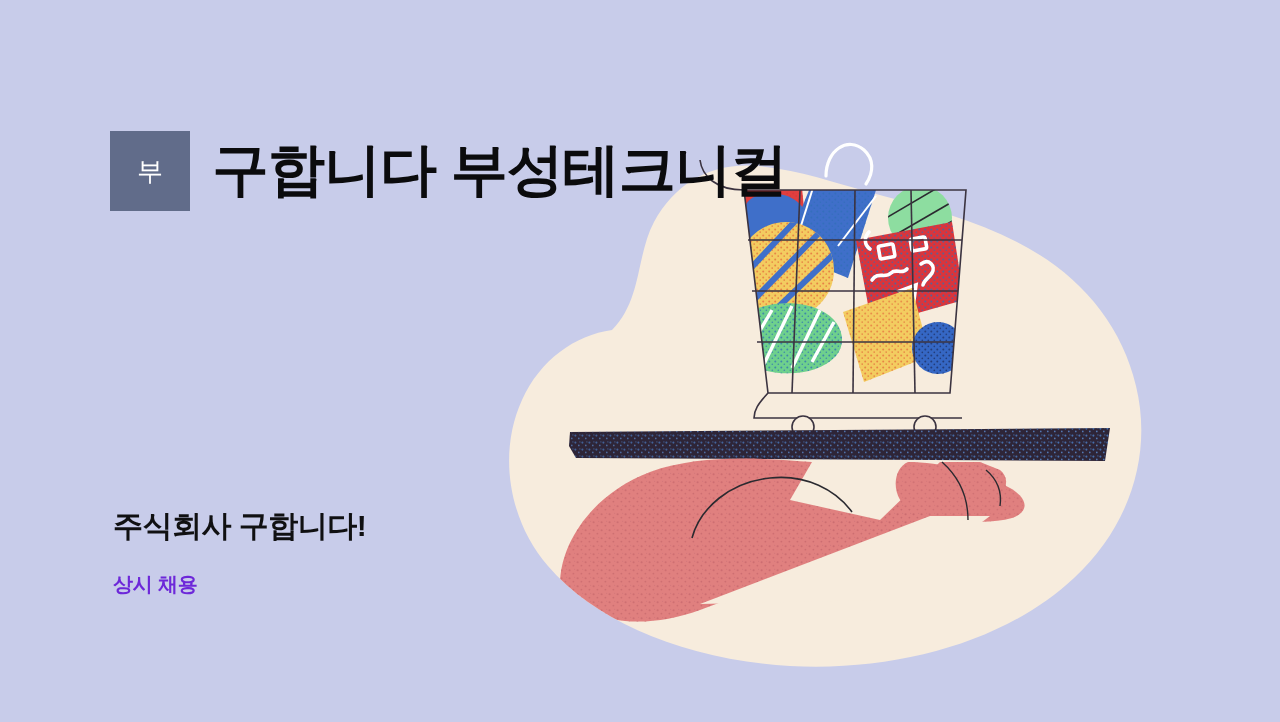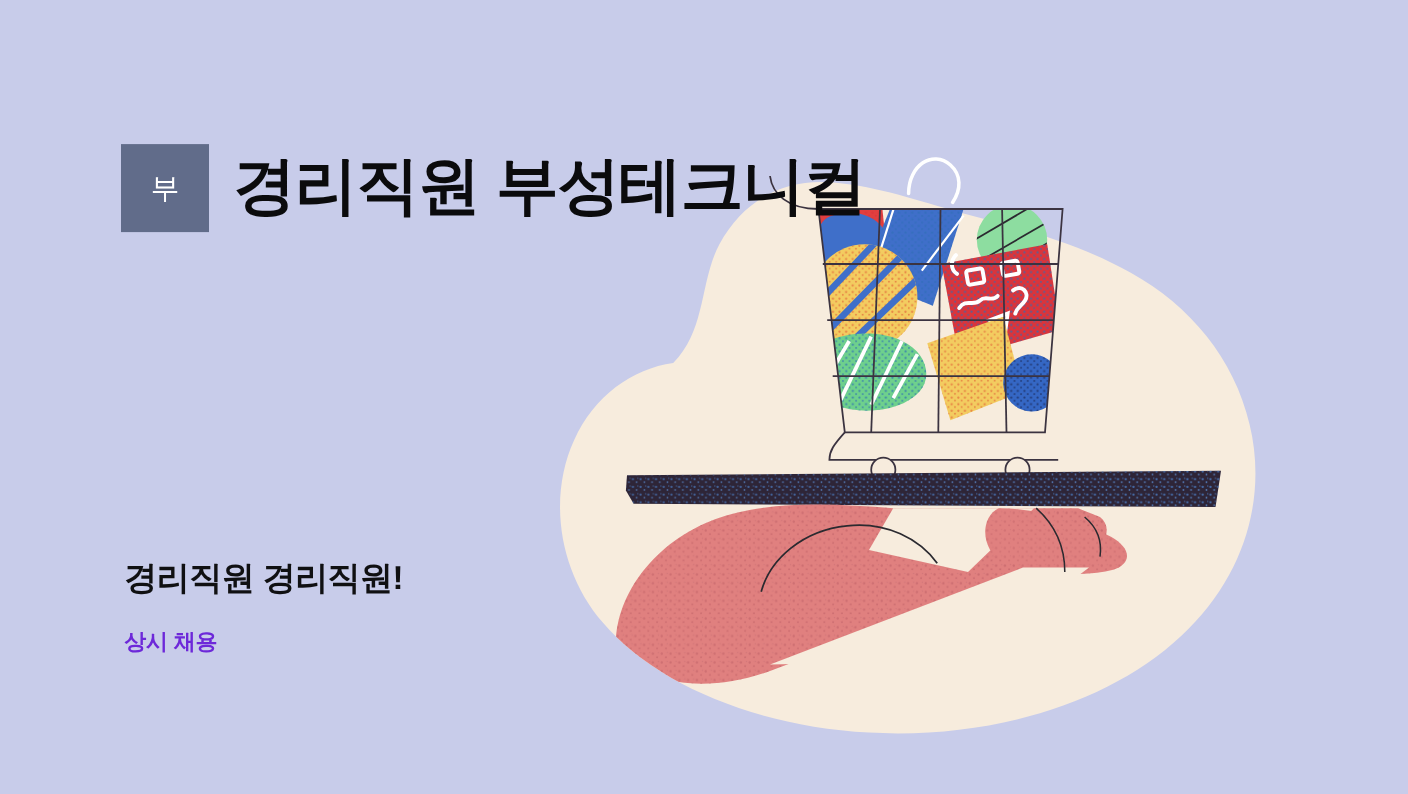--- a/index.html
+++ b/index.html
@@ -308,20 +308,20 @@
 
       <path d="M942,462 C960,478 968,498 968,520" fill="none" stroke="#2b2a30" stroke-width="1.4"></path>
       <path d="M986,470 C998,480 1002,492 1000,506" fill="none" stroke="#2b2a30" stroke-width="1.4"></path>
     </g>
   </svg>
 
   <div class="header-row">
     <div class="logo-badge">
       <span>부</span>
     </div>
-    <div class="company-title">경리직원 부성테크니컬</div>
+    <div class="company-title">구합니다 부성테크니컬</div>
   </div>
 
-  <div class="headline">경리직원 경리직원!</div>
+  <div class="headline">주식회사 구합니다!</div>
 
   <div class="subline">상시 채용</div>
 
 </div>
 
 </body></html>

